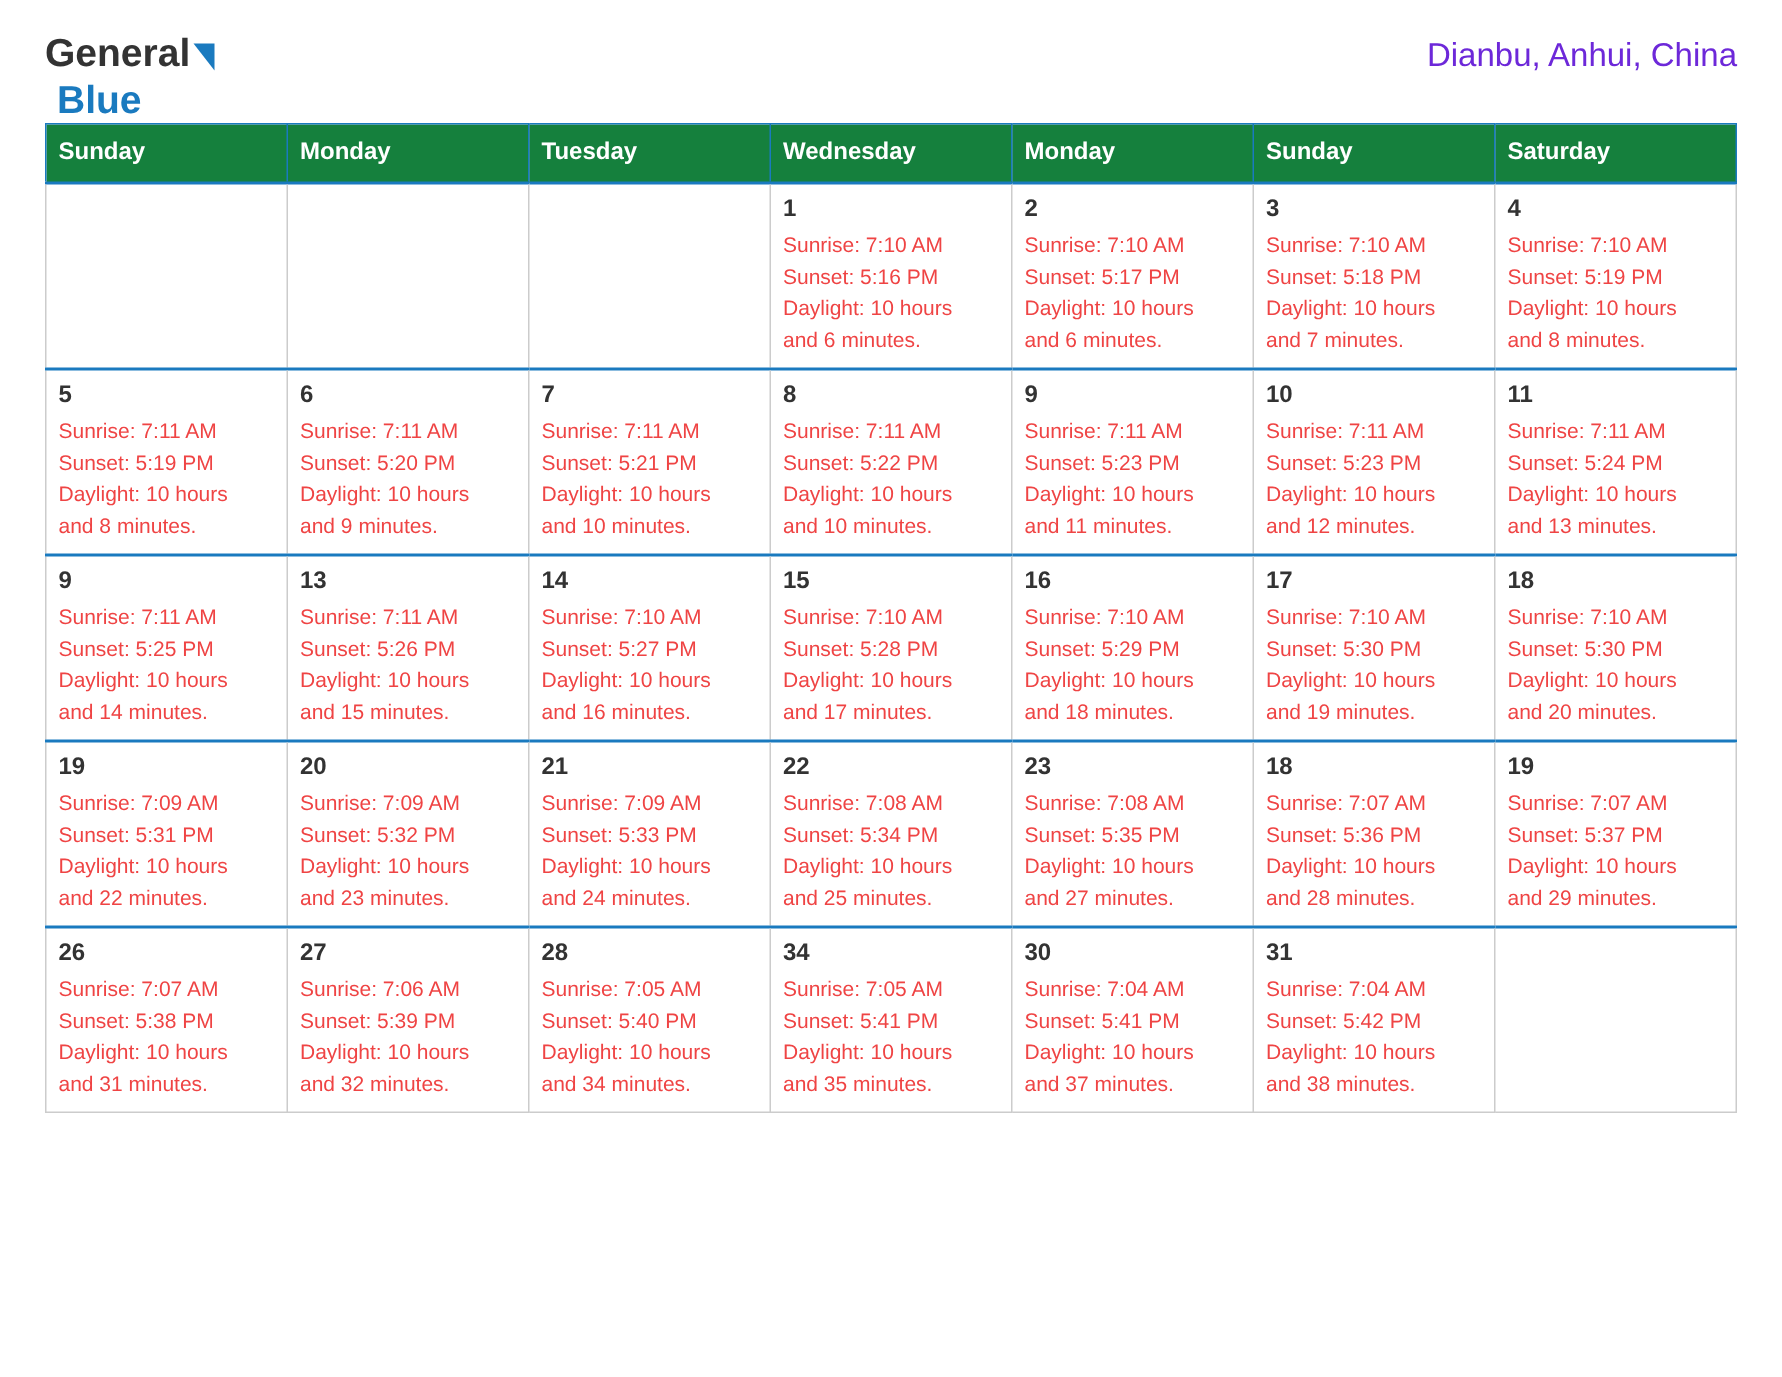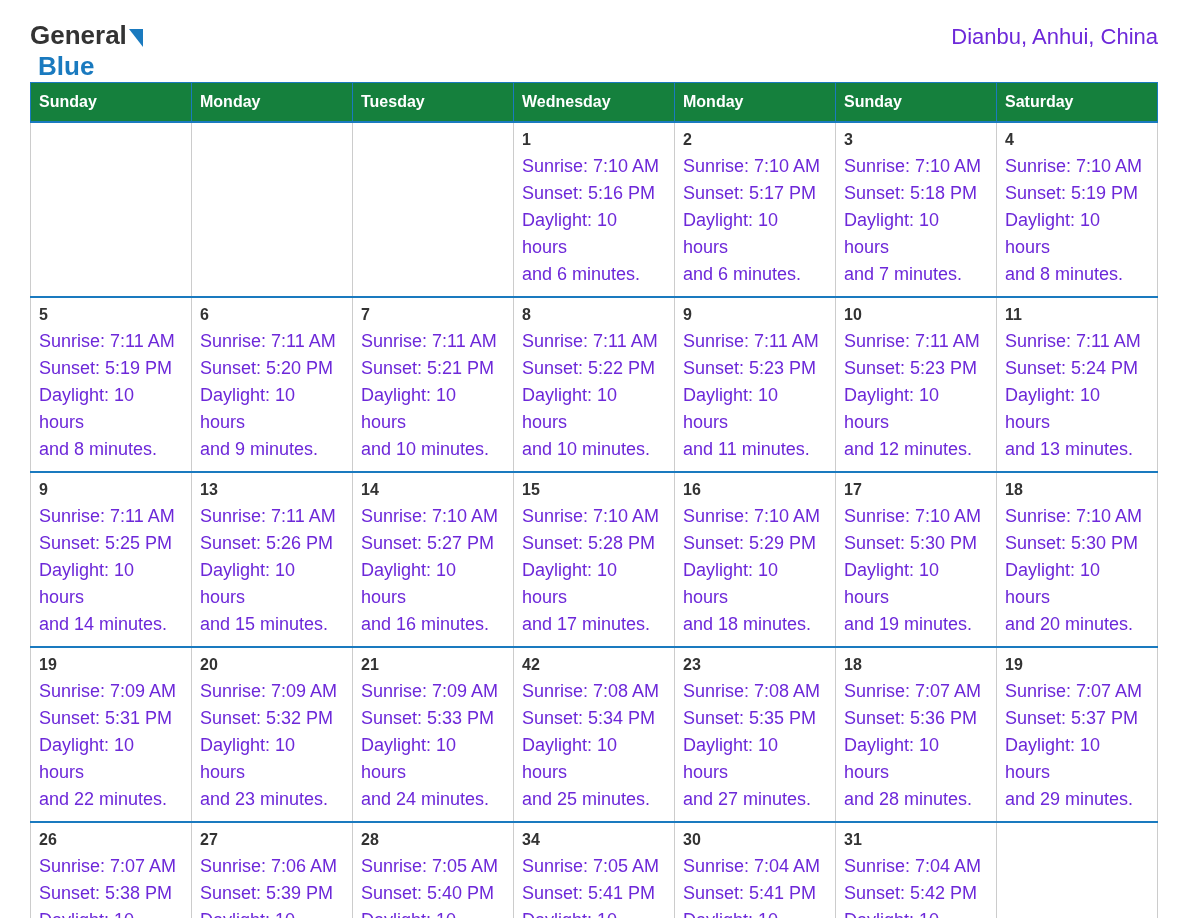--- a/index.html
+++ b/index.html
@@ -78,23 +78,23 @@
       color: #333;
       min-height: 100px;
     }
     .day-number {
       font-size: 16px;
       font-weight: bold;
       margin-bottom: 4px;
       display: block;
     }
     .day-info {
-      font-size: 18px;
+      font-size: 14px;
       line-height: 1.5;
-      color: #6d28d9;
+      color: #ef4444;
     }
     .empty-cell {
       background: #fff;
     }
     
     tbody tr td:first-child {
       border-left: 1px solid #ccc;
     }
     
     tbody tr {
@@ -225,21 +225,21 @@
         </td>
         <td>
           <span class="day-number">20</span>
           <div class="day-info">Sunrise: 7:09 AM<br>Sunset: 5:32 PM<br>Daylight: 10 hours<br>and 23 minutes.</div>
         </td>
         <td>
           <span class="day-number">21</span>
           <div class="day-info">Sunrise: 7:09 AM<br>Sunset: 5:33 PM<br>Daylight: 10 hours<br>and 24 minutes.</div>
         </td>
         <td>
-          <span class="day-number">42</span>
+          <span class="day-number">22</span>
           <div class="day-info">Sunrise: 7:08 AM<br>Sunset: 5:34 PM<br>Daylight: 10 hours<br>and 25 minutes.</div>
         </td>
         <td>
           <span class="day-number">23</span>
           <div class="day-info">Sunrise: 7:08 AM<br>Sunset: 5:35 PM<br>Daylight: 10 hours<br>and 27 minutes.</div>
         </td>
         <td>
           <span class="day-number">18</span>
           <div class="day-info">Sunrise: 7:07 AM<br>Sunset: 5:36 PM<br>Daylight: 10 hours<br>and 28 minutes.</div>
         </td>

